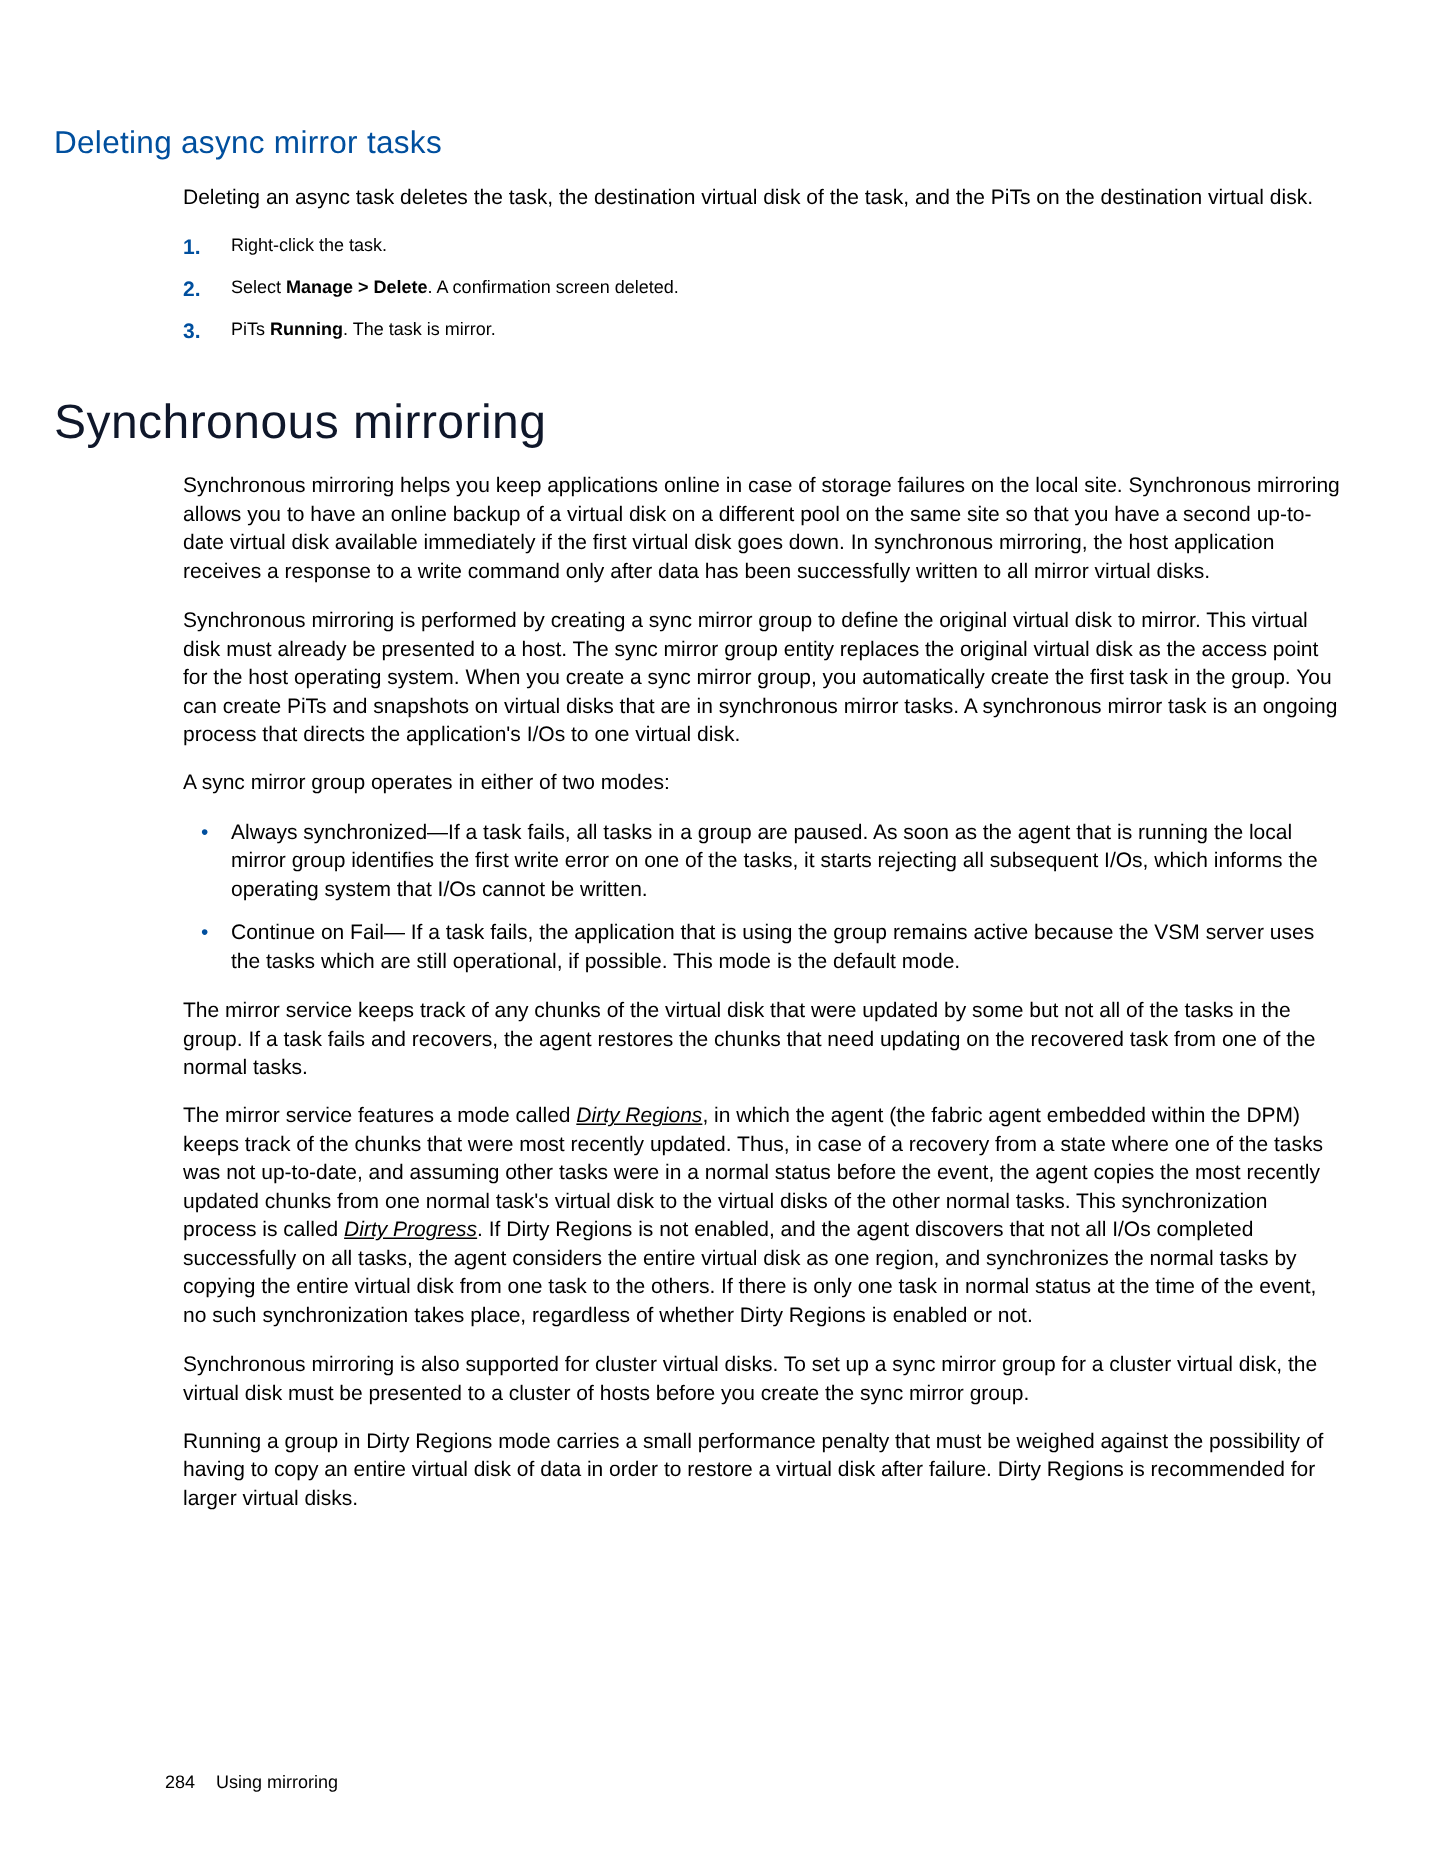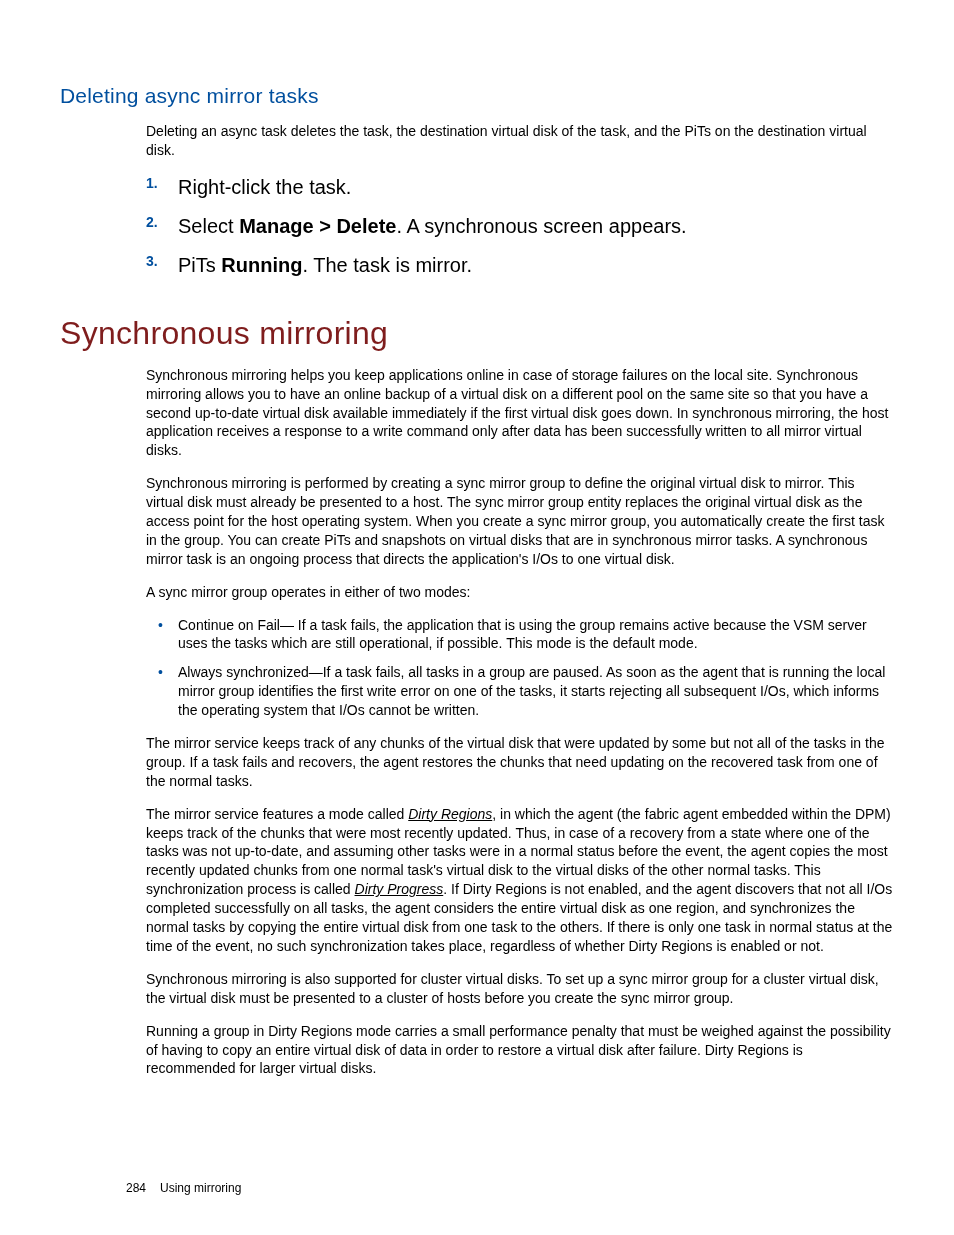--- a/index.html
+++ b/index.html
@@ -6,55 +6,55 @@
     margin: 0;
     padding: 0;
     font-family: Arial, Helvetica, sans-serif;
     background: #fff;
     color: #000;
     width: 954px;
     height: 1235px;
     position: relative;
   }
   .page {
-    padding: 84px 60px 0 60px;
+    padding: 84px 60px 0 36px;
   }
   .h2 {
     font-family: Arial, Helvetica, sans-serif;
     font-weight: 400;
     color: #004f9e;
     font-size: 21px;
     margin: 0 0 14px 0;
     letter-spacing: 0.2px;
   }
   .h1 {
     font-family: Arial, Helvetica, sans-serif;
     font-weight: 300;
-    color: #7f1d1d;
+    color: #0f172a;
     font-size: 32px;
     margin: 36px 0 14px 0;
     letter-spacing: 0.3px;
   }
   .body-block {
     margin-left: 86px;
   }
   p {
     font-size: 14px;
     line-height: 1.35;
     margin: 0 0 14px 0;
     font-weight: 400;
   }
   ol.steps {
     margin: 0 0 14px 0;
     padding-left: 22px;
     counter-reset: step;
     list-style: none;
   }
   ol.steps li {
-    font-size: 20px;
+    font-size: 12px;
     line-height: 1.35;
     margin: 0 0 12px 0;
     position: relative;
     padding-left: 10px;
   }
   ol.steps li::before {
     counter-increment: step;
     content: counter(step) ".";
     position: absolute;
     left: -22px;
@@ -80,54 +80,54 @@
     position: absolute;
     left: -10px;
     top: 0;
     color: #004f9e;
     font-size: 14px;
   }
   .b { font-weight: 700; }
   .i { font-style: italic; text-decoration: underline; }
   .footer {
     position: absolute;
-    left: 126px;
+    left: 110px;
     bottom: 40px;
     font-size: 12px;
     color: #000;
   }
   .footer .pg { margin-right: 14px; }
 </style>
 </head>
 <body>
 
 <div class="page">
 
   <div class="h2">Deleting async mirror tasks</div>
 
   <div class="body-block">
     <p>Deleting an async task deletes the task, the destination virtual disk of the task, and the PiTs on the destination virtual disk.</p>
 
     <ol class="steps">
       <li><span>Right-click the task.</span></li>
-      <li><span>Select </span><span class="b">Manage &gt; Delete</span><span>. A synchronous screen appears.</span></li>
+      <li><span>Select </span><span class="b">Manage &gt; Delete</span><span>. A confirmation screen deleted.</span></li>
       <li><span>PiTs </span><span class="b">Running</span><span>. The task is mirror.</span></li>
     </ol>
   </div>
 
   <div class="h1">Synchronous mirroring</div>
 
   <div class="body-block">
     <p>Synchronous mirroring helps you keep applications online in case of storage failures on the local site. Synchronous mirroring allows you to have an online backup of a virtual disk on a different pool on the same site so that you have a second up-to-date virtual disk available immediately if the first virtual disk goes down. In synchronous mirroring, the host application receives a response to a write command only after data has been successfully written to all mirror virtual disks.</p>
     <p>Synchronous mirroring is performed by creating a sync mirror group to define the original virtual disk to mirror. This virtual disk must already be presented to a host. The sync mirror group entity replaces the original virtual disk as the access point for the host operating system. When you create a sync mirror group, you automatically create the first task in the group. You can create PiTs and snapshots on virtual disks that are in synchronous mirror tasks. A synchronous mirror task is an ongoing process that directs the application's I/Os to one virtual disk.</p>
     <p>A sync mirror group operates in either of two modes:</p>
 
     <ul class="bullets">
+      <li><span>Always synchronized—If a task fails, all tasks in a group are paused. As soon as the agent that is running the local mirror group identifies the first write error on one of the tasks, it starts rejecting all subsequent I/Os, which informs the operating system that I/Os cannot be written.</span></li>
       <li><span>Continue on Fail— If a task fails, the application that is using the group remains active because the VSM server uses the tasks which are still operational, if possible. This mode is the default mode.</span></li>
-      <li><span>Always synchronized—If a task fails, all tasks in a group are paused. As soon as the agent that is running the local mirror group identifies the first write error on one of the tasks, it starts rejecting all subsequent I/Os, which informs the operating system that I/Os cannot be written.</span></li>
     </ul>
 
     <p>The mirror service keeps track of any chunks of the virtual disk that were updated by some but not all of the tasks in the group. If a task fails and recovers, the agent restores the chunks that need updating on the recovered task from one of the normal tasks.</p>
 
     <p><span>The mirror service features a mode called </span><span class="i">Dirty Regions</span><span>, in which the agent (the fabric agent embedded within the DPM) keeps track of the chunks that were most recently updated. Thus, in case of a recovery from a state where one of the tasks was not up-to-date, and assuming other tasks were in a normal status before the event, the agent copies the most recently updated chunks from one normal task's virtual disk to the virtual disks of the other normal tasks. This synchronization process is called </span><span class="i">Dirty Progress</span><span>. If Dirty Regions is not enabled, and the agent discovers that not all I/Os completed successfully on all tasks, the agent considers the entire virtual disk as one region, and synchronizes the normal tasks by copying the entire virtual disk from one task to the others. If there is only one task in normal status at the time of the event, no such synchronization takes place, regardless of whether Dirty Regions is enabled or not.</span></p>
 
     <p>Synchronous mirroring is also supported for cluster virtual disks. To set up a sync mirror group for a cluster virtual disk, the virtual disk must be presented to a cluster of hosts before you create the sync mirror group.</p>
     <p>Running a group in Dirty Regions mode carries a small performance penalty that must be weighed against the possibility of having to copy an entire virtual disk of data in order to restore a virtual disk after failure. Dirty Regions is recommended for larger virtual disks.</p>
   </div>
 

